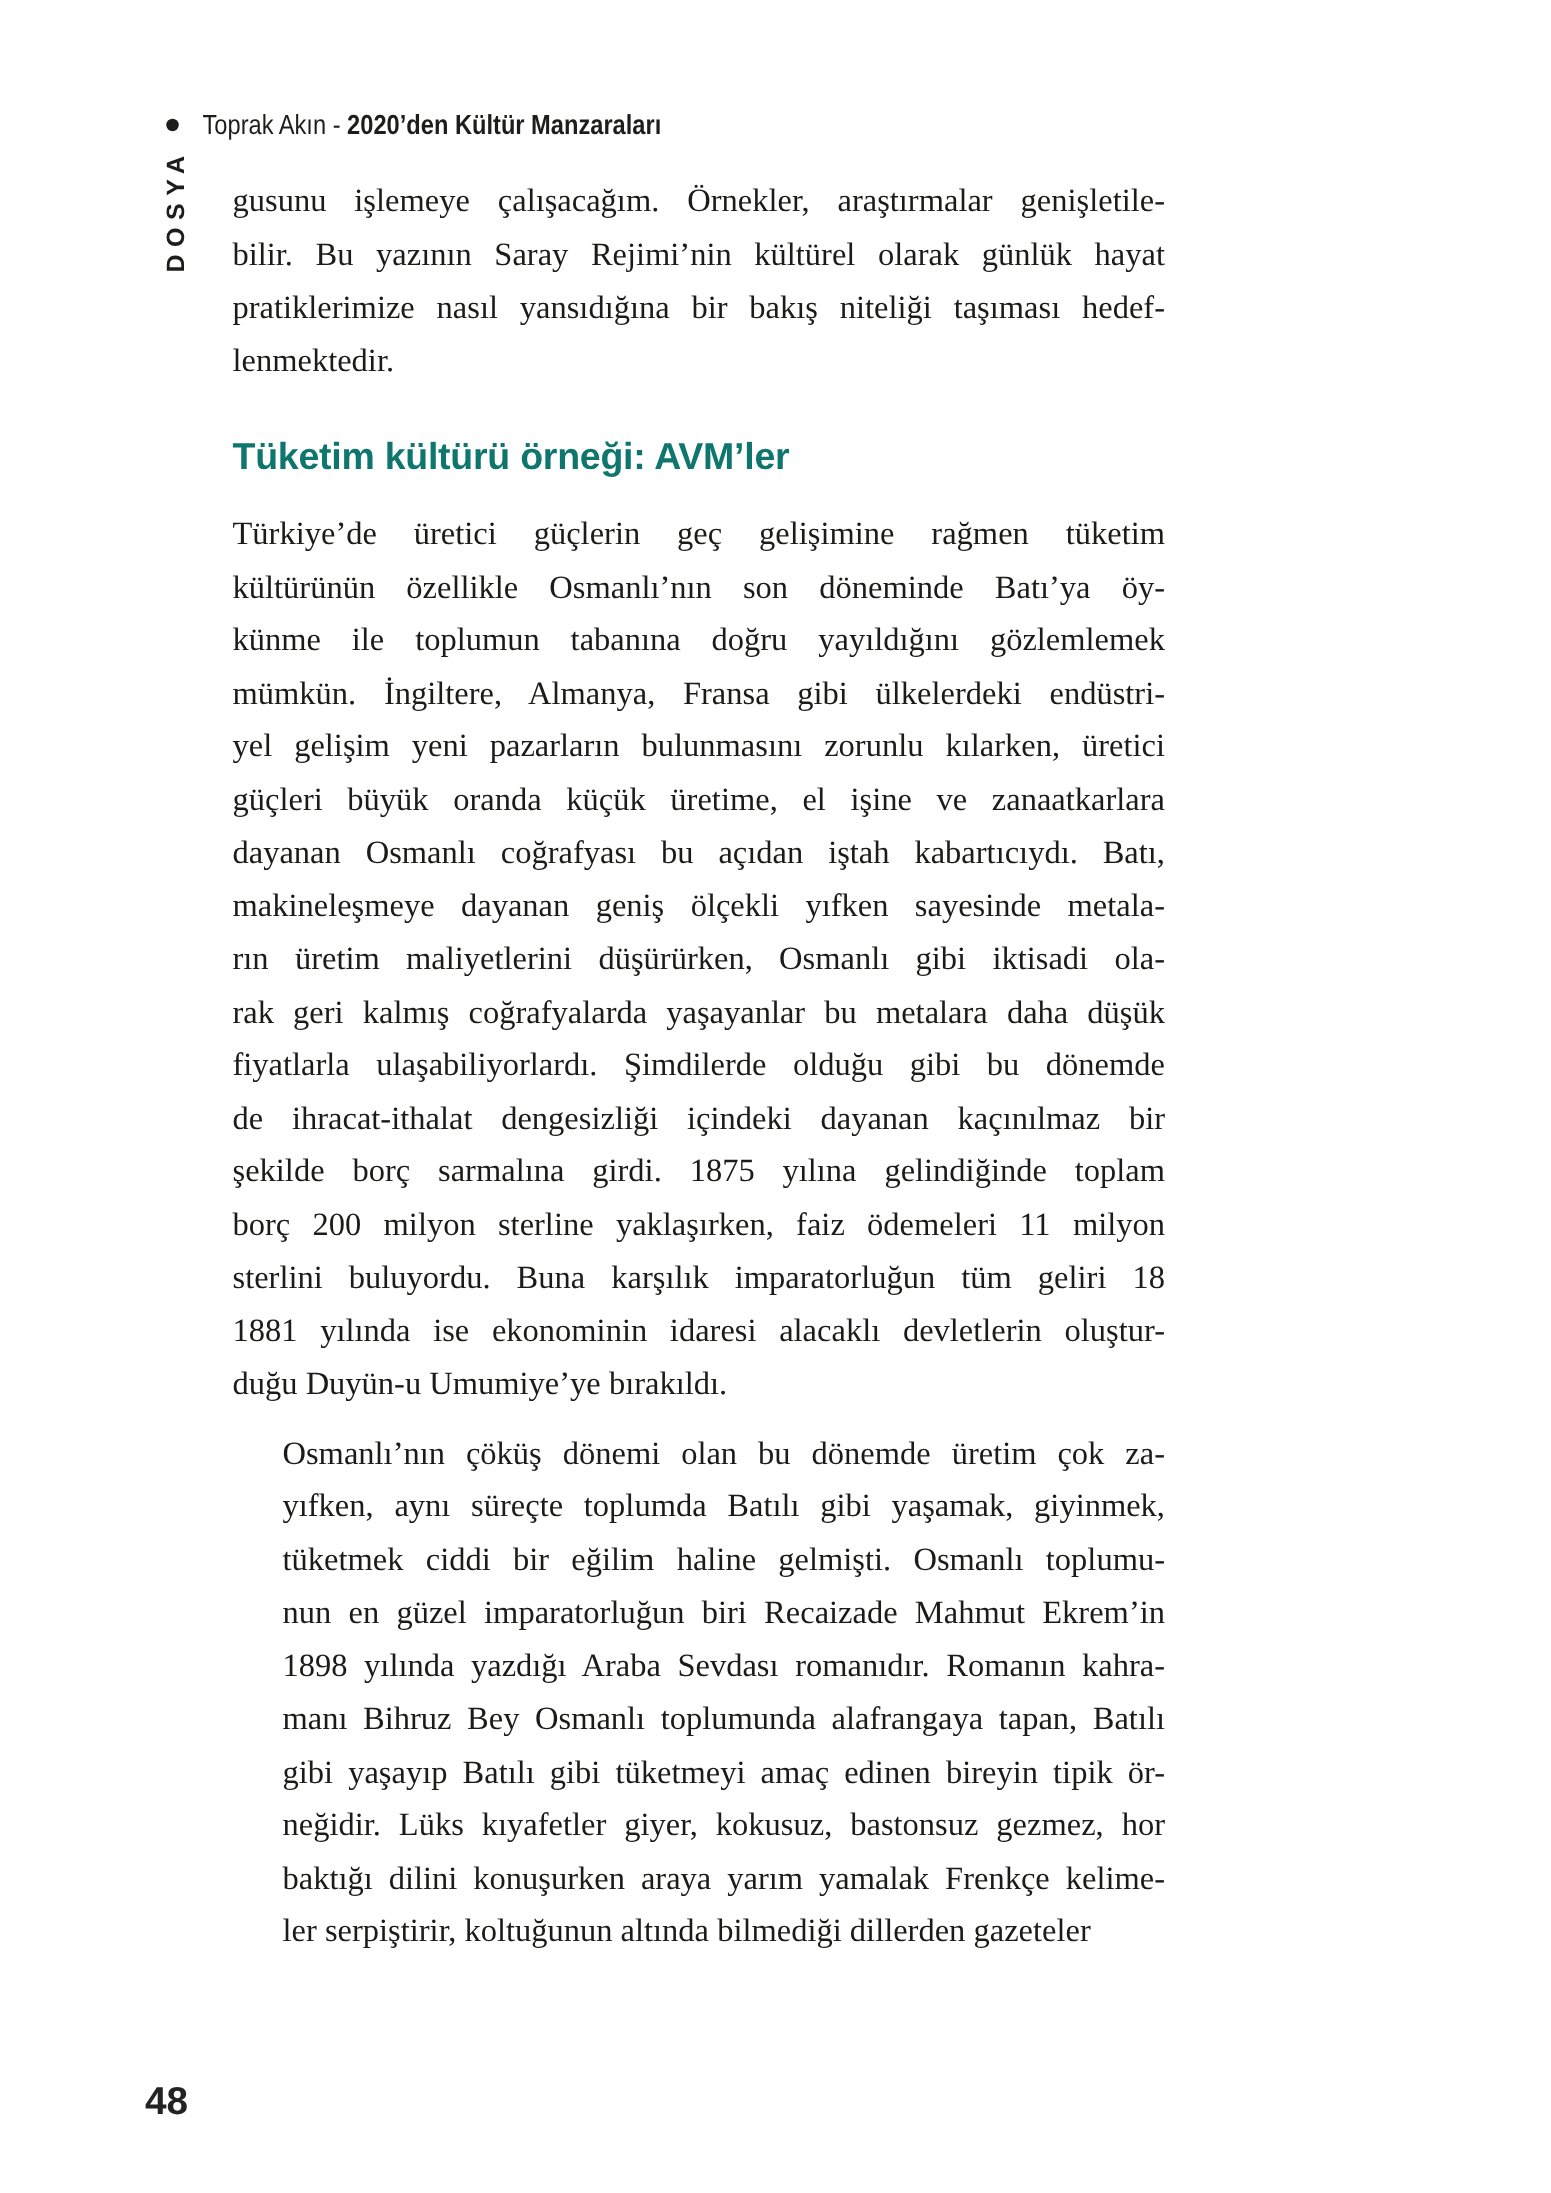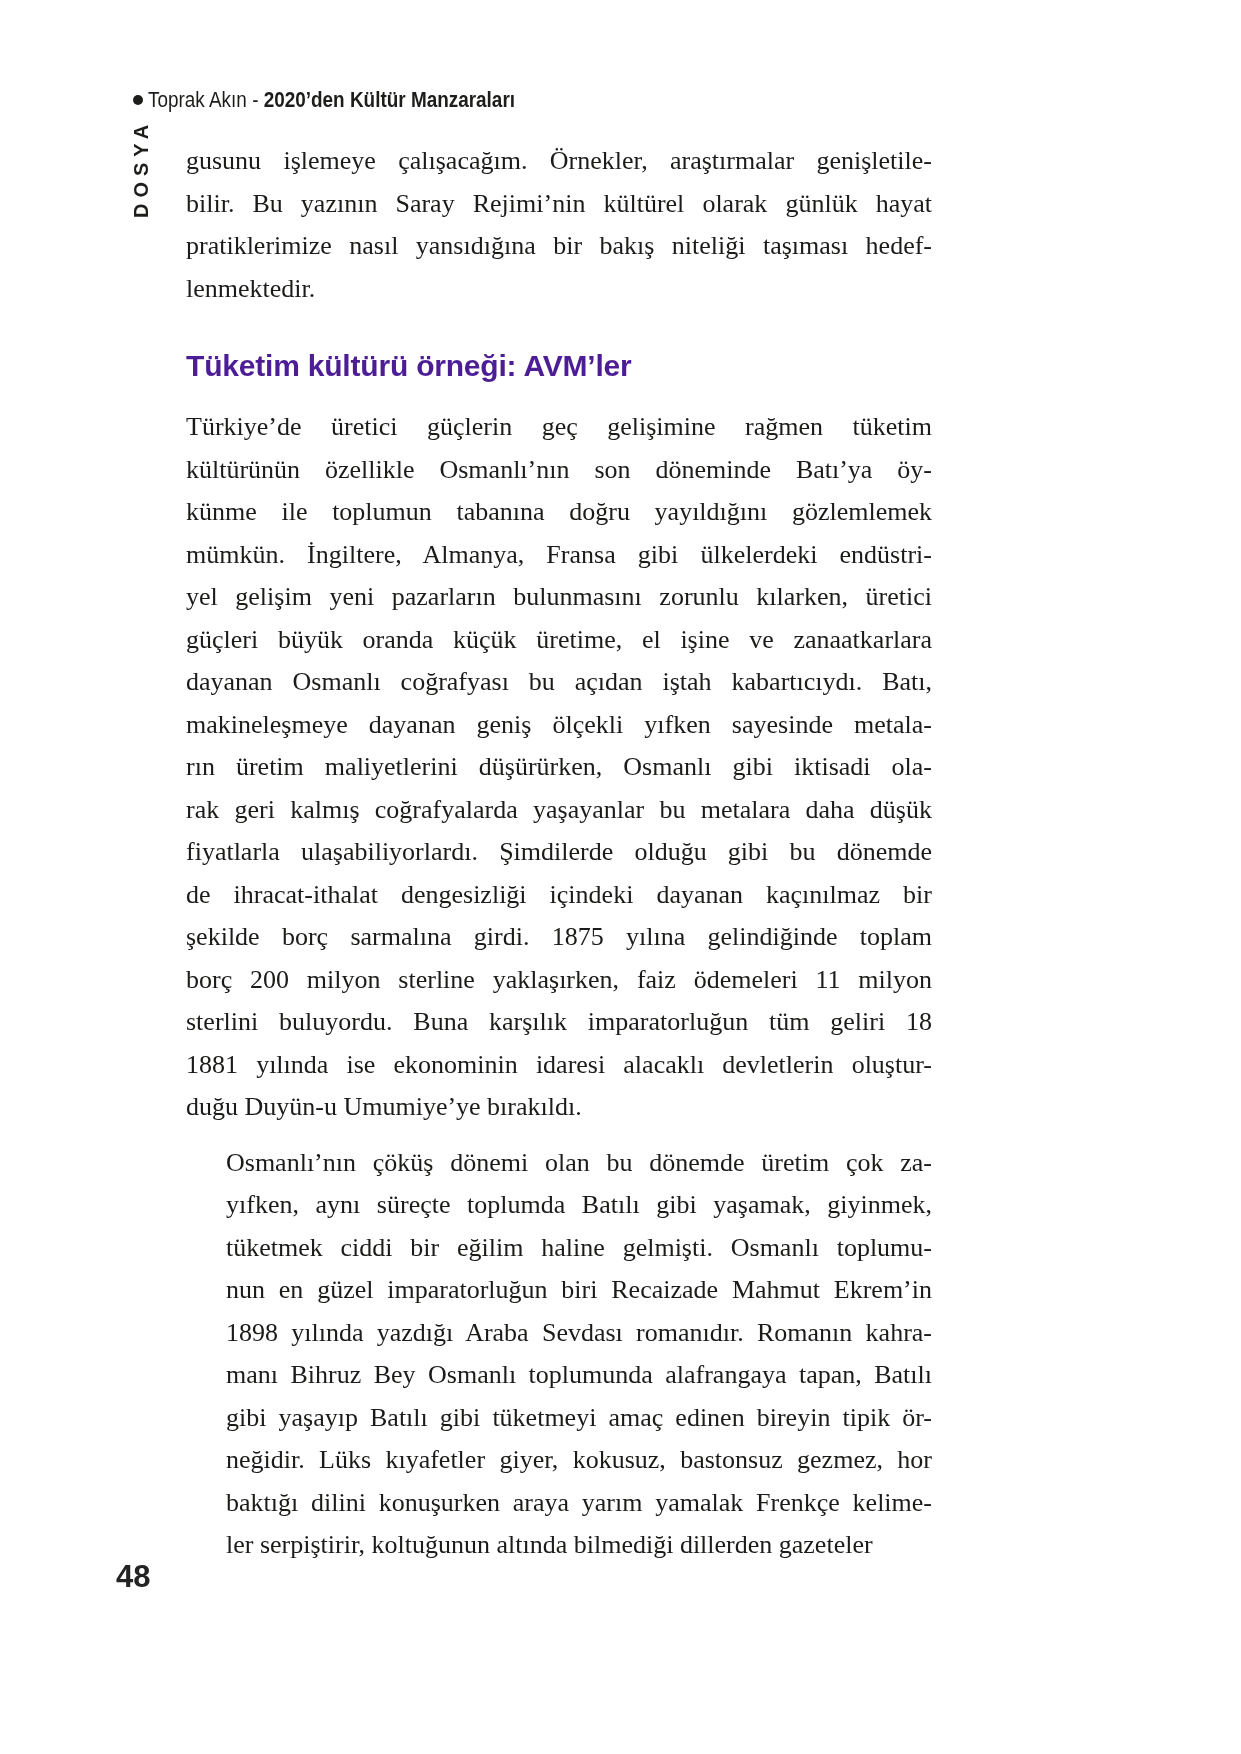--- a/index.html
+++ b/index.html
@@ -12,21 +12,21 @@
     font-family: "Liberation Serif", serif;
     color: #1d1d1b;
   }
   
   .hdr {
     position: absolute;
     left: 133px;
     top: 88px;
     display: flex;
     align-items: center;
-    gap: 5px;
+    gap: 19px;
   }
   .hdr .bullet {
     width: 10px;
     height: 10px;
     border-radius: 50%;
     background: #1d1d1b;
     flex: 0 0 auto;
   }
   .hdr-text {
     display: inline-block;
@@ -73,28 +73,28 @@
   .tline-last {
     text-align-last: left;
   }
   .heading {
     margin: 36px 0 20px 0;
     font-family: "Liberation Sans", sans-serif;
     font-weight: 700;
     font-size: 30px;
     line-height: 40px;
     letter-spacing: -0.2px;
-    color: #4c1d95;
+    color: #0f766e;
   }
   .para-gap { margin-top: 13px; margin-left: 40px; }
   
   .pagenum {
     position: absolute;
     left: 116px;
-    top: 1560px;
+    top: 1664px;
     font-family: "Liberation Sans", sans-serif;
     font-weight: 700;
     font-size: 31px;
     line-height: 34px;
     color: #232323;
   }
 </style>
 </head>
 <body>
 

